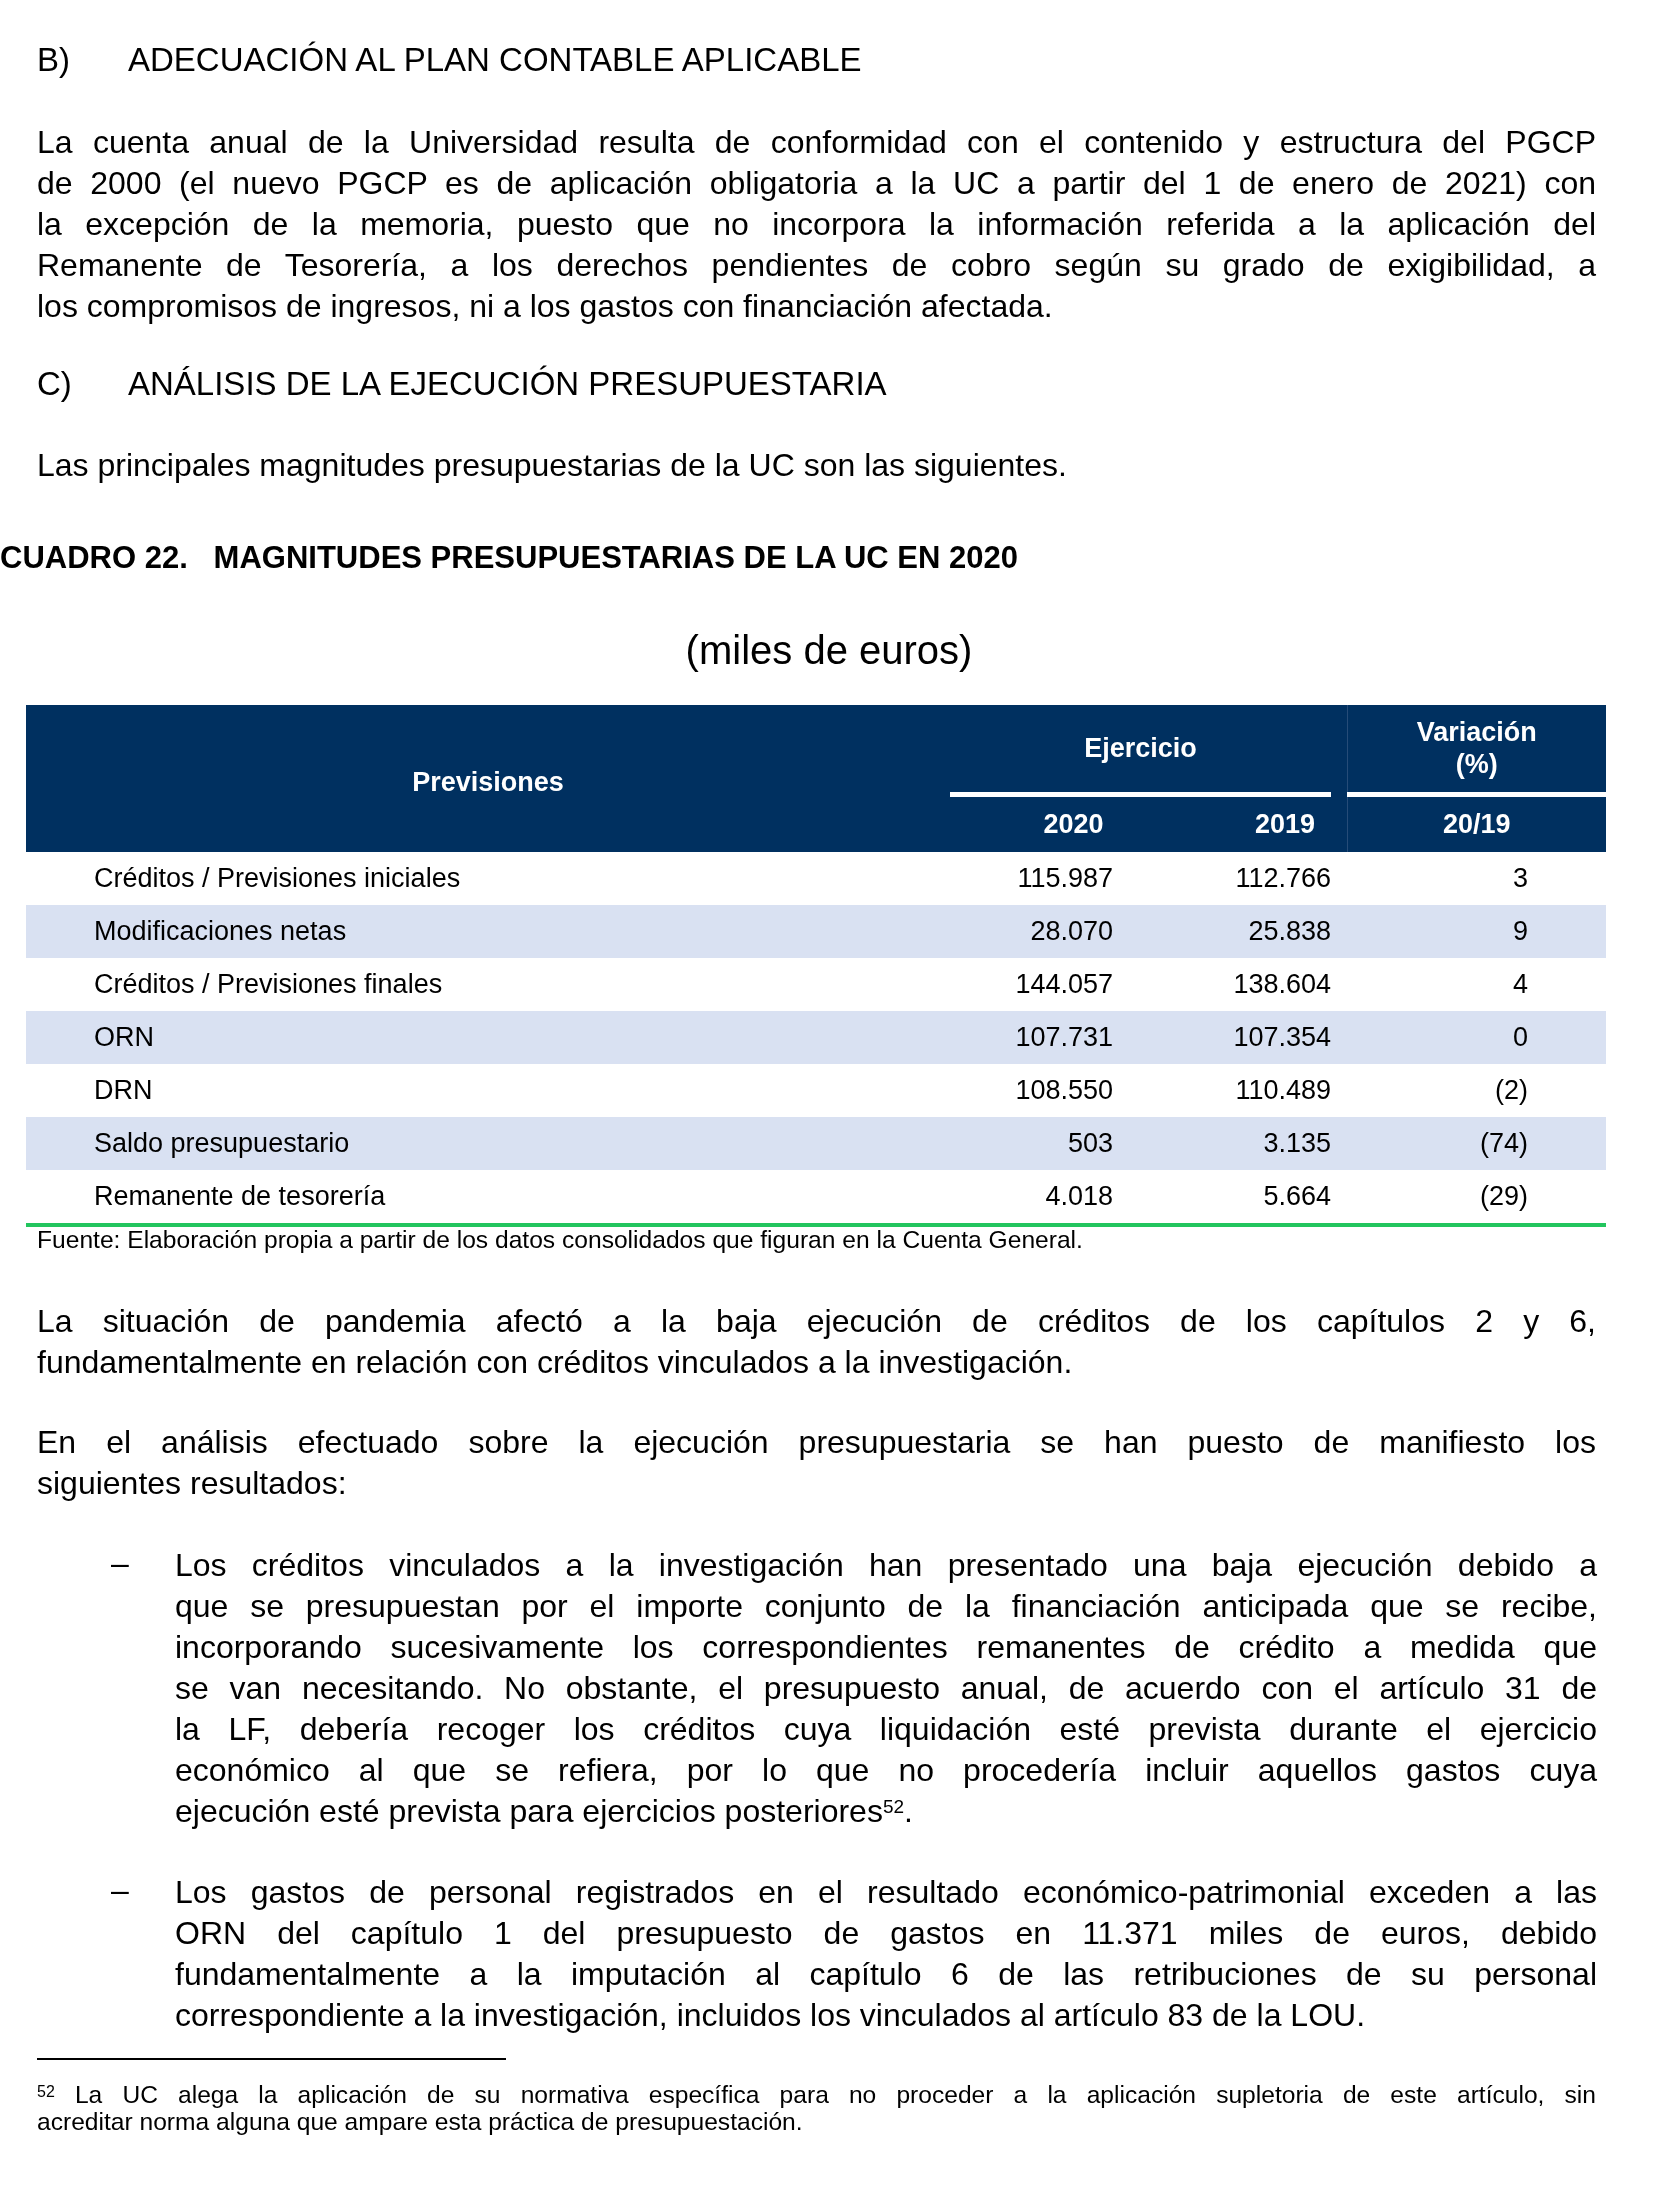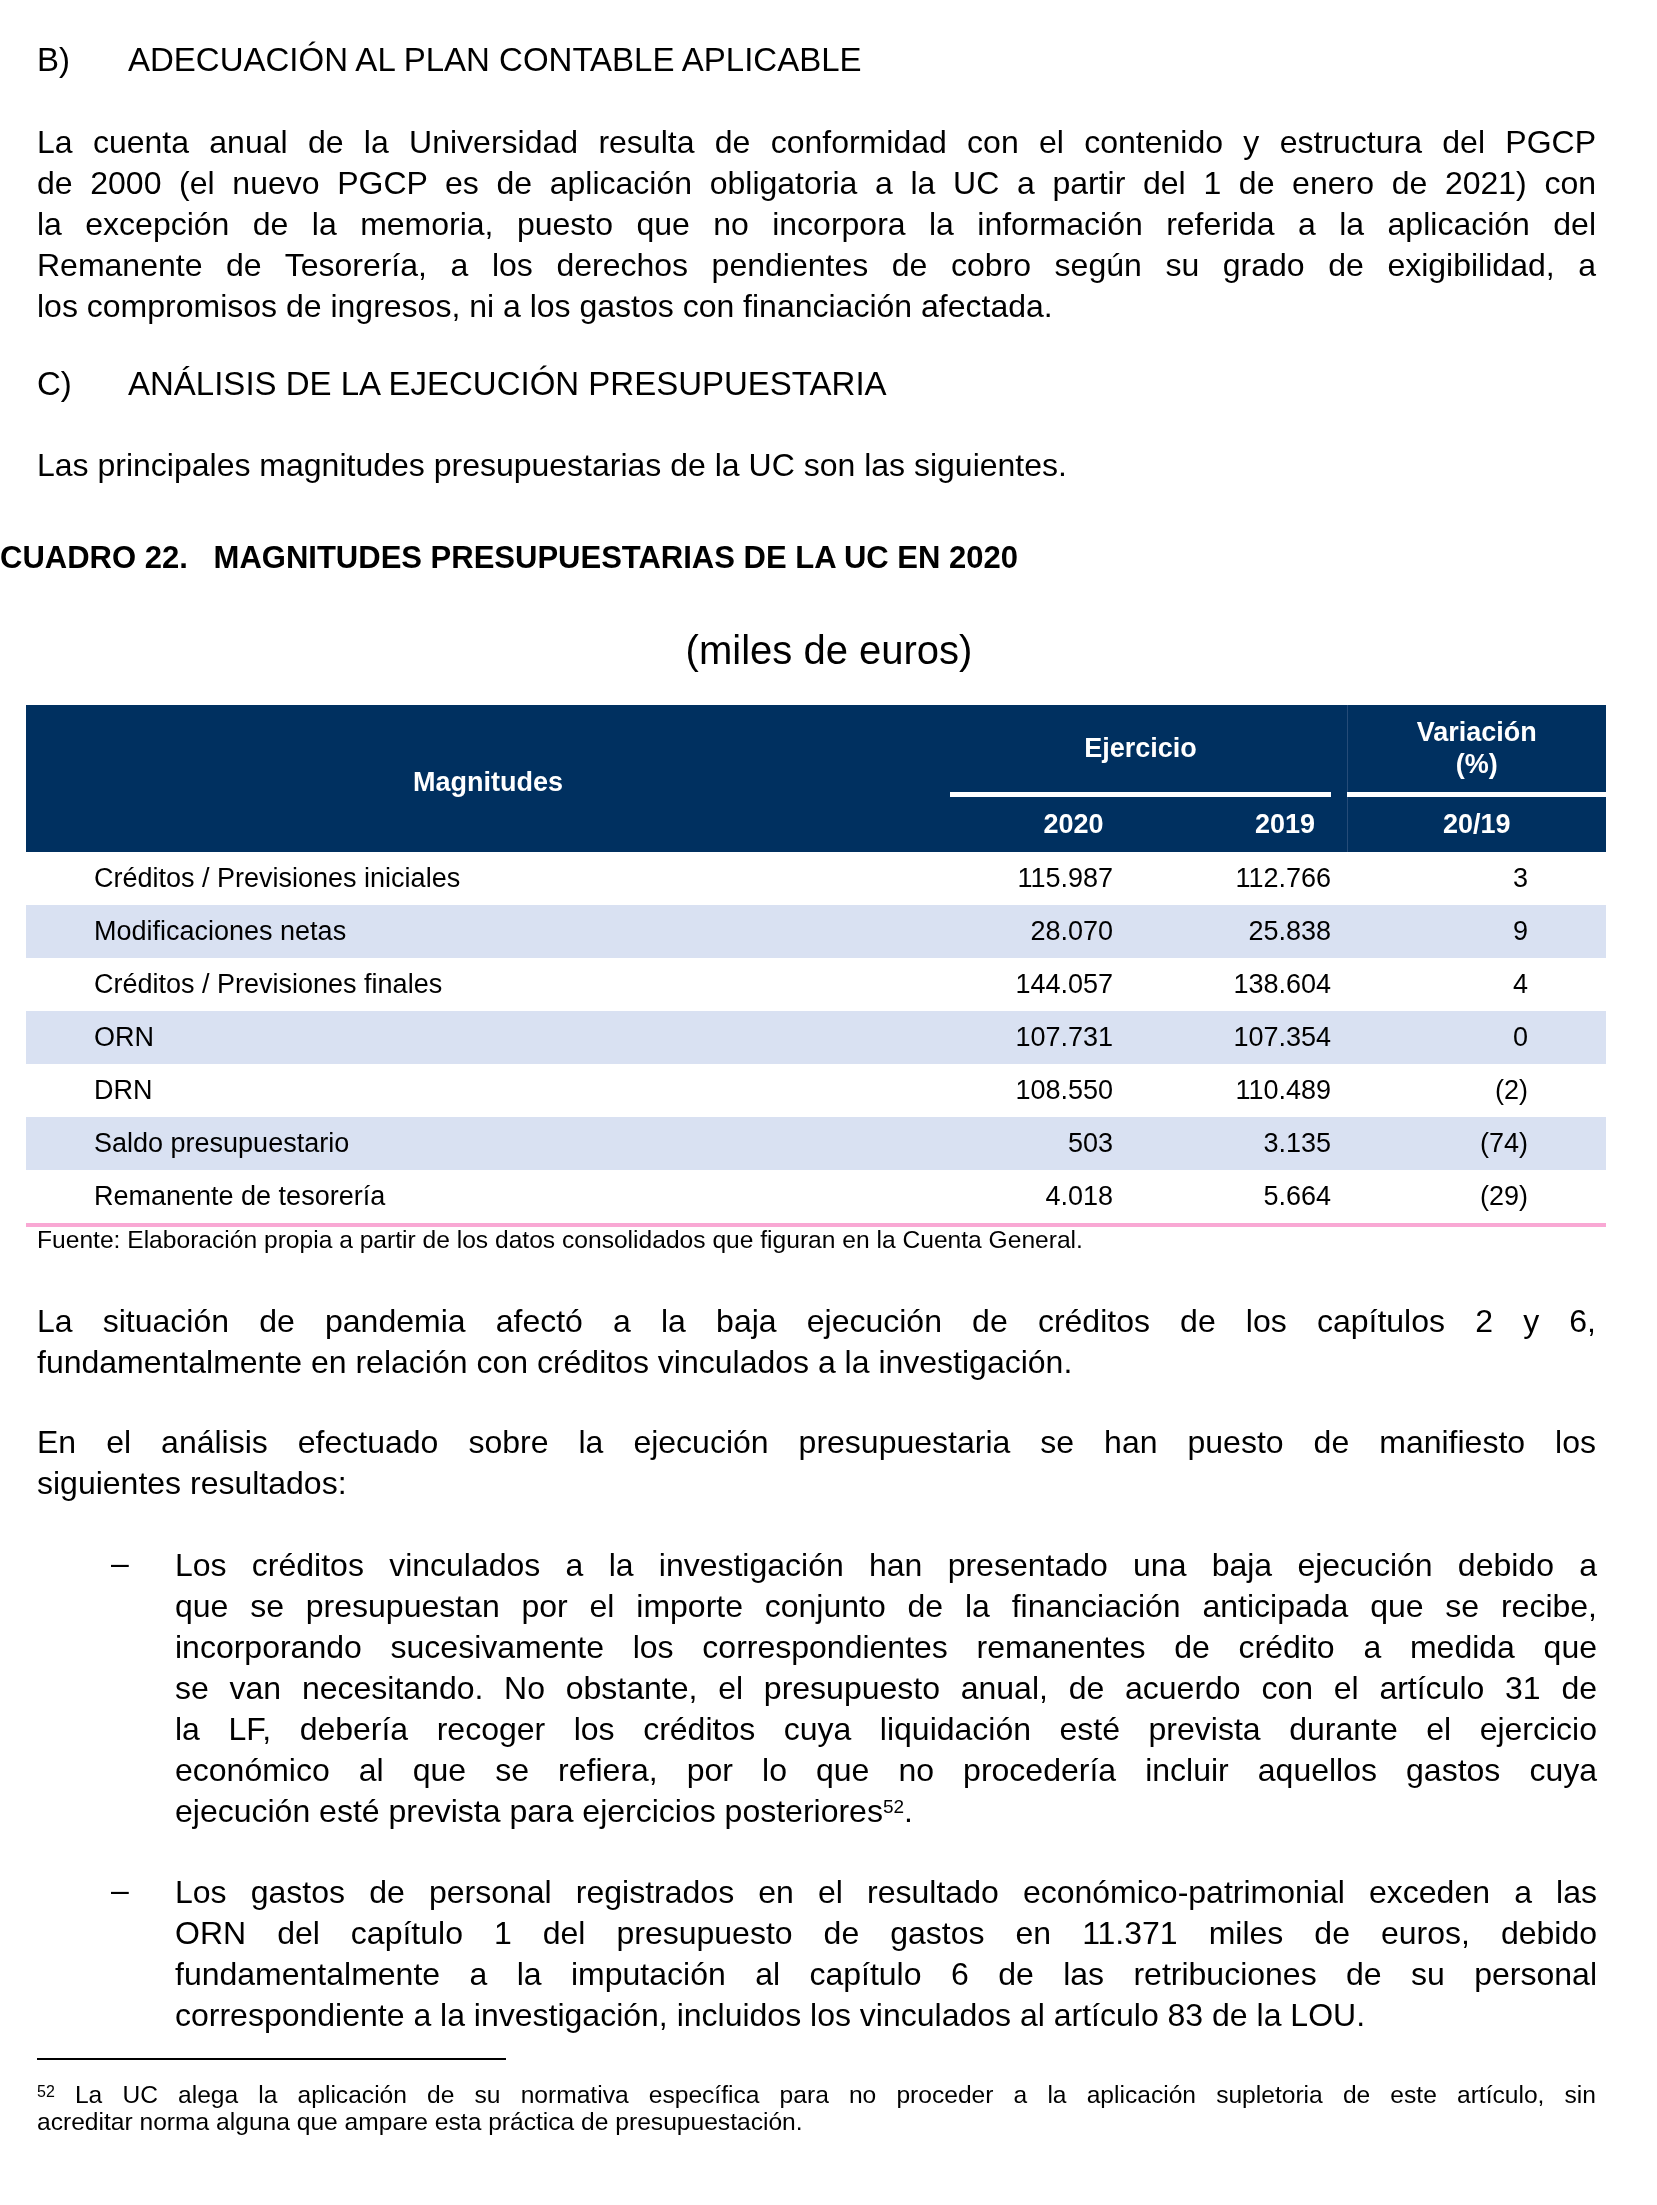--- a/index.html
+++ b/index.html
@@ -15,21 +15,21 @@
   .sub { left:0; width:1658px; text-align:center; font-size:40px; top:628px; }
 
   table.mag { position:absolute; left:26px; top:705px; width:1580px; border-collapse:collapse;
               font-size:27px; }
   table.mag th { background:#003060; color:#fff; font-weight:bold; padding:0; }
   table.mag td { height:53px; padding:0; }
   table.mag tr.alt td { background:#d9e1f2; }
   .c-name { text-align:left; padding-left:68px !important; }
   .c-num { text-align:right; }
   .hdr-sep { border-bottom:5.6px solid #fff; }
-  table.mag tbody tr:last-child td { border-bottom:4px solid #f9a8d4; }
+  table.mag tbody tr:last-child td { border-bottom:4px solid #22c55e; }
 
   .src { left:37px; top:1226px; font-size:24.6px; }
   .bullet-dash { left:111px; font-size:32px; }
   .bullet-body { left:175px; width:1422px; font-size:32px; line-height:41px; }
   .bullet-body .ln { display:block; text-align:justify; text-align-last:justify; height:41px; white-space:nowrap; }
   .bullet-body .ln.last { text-align-last:left; }
   sup { font-size:19px; vertical-align:top; position:relative; top:-4.8px; }
   .fn-rule { left:37px; top:2058px; width:469px; height:2.4px; background:#000; }
   .fn { left:37px; top:2081px; width:1559px; font-size:24.6px; line-height:27px; }
   .fn .ln { display:block; text-align:justify; text-align-last:justify; white-space:nowrap; }
@@ -62,21 +62,21 @@
 <table class="mag">
   <colgroup>
     <col style="width:924px">
       <col style="width:163px">
       <col style="width:218px">
       <col style="width:16px">
       <col style="width:259px">
   </colgroup>
   <thead>
     <tr style="height:89px;">
-      <th rowspan="2" style="vertical-align:middle; padding-top:8px;">Magnitudes</th>
+      <th rowspan="2" style="vertical-align:middle; padding-top:8px;">Previsiones</th>
       <th colspan="2" class="hdr-sep" style="vertical-align:middle;">Ejercicio</th>
       <th style="background:#003060;"></th>
       <th class="hdr-sep" style="vertical-align:middle; line-height:32px; border-left:0.8px solid #264c78;">
         <div>Variación</div>
         <div>(%)</div>
       </th>
     </tr>
     <tr style="height:58px;">
       <th style="text-align:right; padding-right:9.5px;">2020</th>
       <th style="text-align:right; padding-right:16px;">2019</th>

